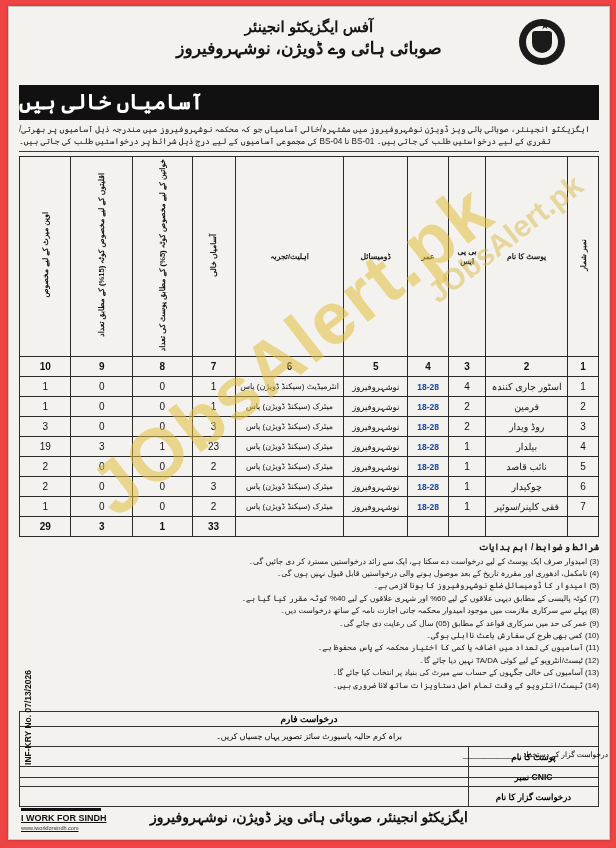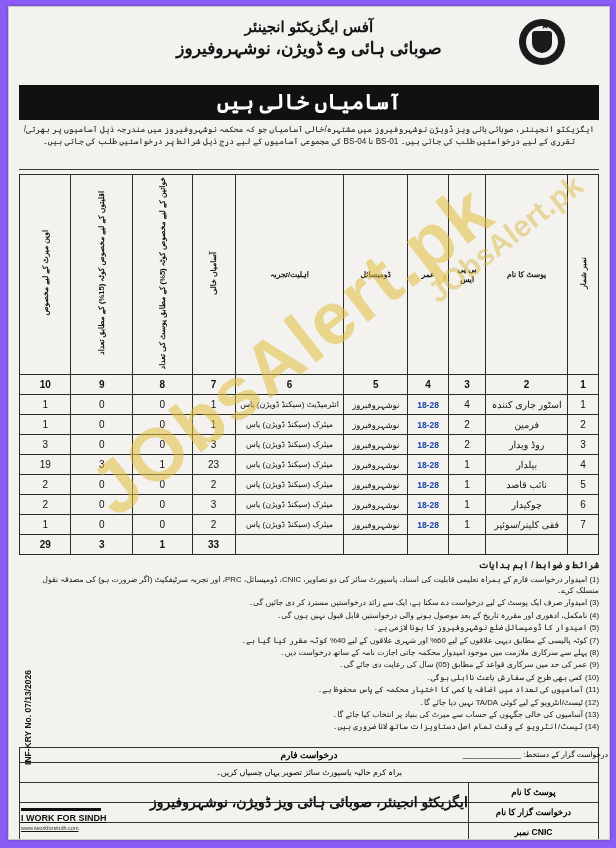--- a/index.html
+++ b/index.html
@@ -5,21 +5,21 @@
   html,body{margin:0;padding:0;}
   body{
     width:616px;height:848px;
     background:#d8d8d4;
     font-family:"Liberation Sans", sans-serif;
     overflow:hidden;
   }
   .page{
     position:relative;
     width:616px;height:848px;
-    background:#8b5cf6;
+    background:#ef4444;
   }
   .sheet{
     position:absolute;
     left:8px;top:6px;width:600px;height:832px;
     background:#f3f2ee;
     border:1px solid #c9c8c4;
     box-shadow:0 0 3px rgba(0,0,0,.25);
     overflow:hidden;
   }
   
@@ -75,36 +75,36 @@
     background:#1b1b1b;border-radius:3px 3px 10px 10px;
   }
   .crest .c-star{
     position:absolute;left:21px;top:0px;color:#1b1b1b;font-size:11px;
   }
   
   .banner{
     margin:2px 10px 0 10px;
     background:#111;
     color:#fff;
-    text-align:center;
+    text-align:left;
     font-size:21px;
     font-weight:bold;
     letter-spacing:1px;
     padding:5px 0 6px 0;
     direction:rtl;
   }
   .intro{
     margin:4px 10px 0 10px;
     font-size:8.2px;
     direction:rtl;
-    text-align:center;
+    text-align:left;
     line-height:12px;
     color:#1a1a1a;
     border-bottom:1px solid #3a3a3a;
-    padding-bottom:21px;
+    padding-bottom:3px;
   }
   
   table.jobs{
     width:calc(100% - 20px);
     margin:4px 10px 0 10px;
     border-collapse:collapse;
     direction:rtl;
     font-size:8.5px;
     color:#111;
     table-layout:fixed;
@@ -147,21 +147,21 @@
   }
   .cond .ttl{
     text-align:right;
     font-weight:bold;
     font-size:9px;
     margin-bottom:2px;
   }
   .cond p{margin:0 0 1px 0;}
   
   .formbox{
-    margin:14px 10px 0 10px;
+    margin:20px 10px 0 10px;
     border:1px solid #333;
     direction:rtl;
     font-size:8.6px;
   }
   .formbox .ftop{
     text-align:center;font-weight:bold;font-size:9px;
     padding:2px 0;border-bottom:1px solid #333;
   }
   .frow{
     display:flex;
@@ -178,21 +178,21 @@
     border-right:0;
     border-left:1px solid #333;
     padding:2px 4px;
     box-sizing:border-box;
     height:100%;
     display:flex;align-items:center;justify-content:center;
   }
   .fval{flex:1;text-align:center;}
   
   .footer{
-    position:absolute;left:0;right:0;bottom:15px;
+    position:absolute;left:0;right:0;bottom:0;
     height:62px;
     margin-top:20px;
   }
   .fline{
     position:absolute;left:10px;right:10px;top:0;
     border-top:1px solid #333;
   }
   .inf{
     position:absolute;
     left:14px;bottom:74px;
@@ -385,21 +385,20 @@
           <td>33</td>
           <td>1</td>
           <td>3</td>
           <td>29</td>
         </tr>
       </tbody>
     </table>
 
     <div class="cond">
       <div class="ttl">شرائط و ضوابط / اہم ہدایات</div>
-      <p>(1) امیدوار درخواست فارم کے ہمراہ تعلیمی قابلیت کی اسناد، پاسپورٹ سائز کی دو تصاویر، CNIC، ڈومیسائل، PRC، اور تجربہ سرٹیفکیٹ (اگر ضرورت ہو) کی مصدقہ نقول منسلک کرے۔</p>
       <p>(3) امیدوار صرف ایک پوسٹ کے لیے درخواست دے سکتا ہے، ایک سے زائد درخواستیں مسترد کر دی جائیں گی۔</p>
       <p>(4) نامکمل، ادھوری اور مقررہ تاریخ کے بعد موصول ہونے والی درخواستیں قابل قبول نہیں ہوں گی۔</p>
       <p>(5) امیدوار کا ڈومیسائل ضلع نوشہروفیروز کا ہونا لازمی ہے۔</p>
       <p>(7) کوٹہ پالیسی کے مطابق دیہی علاقوں کے لیے 60% اور شہری علاقوں کے لیے 40% کوٹہ مقرر کیا گیا ہے۔</p>
       <p>(8) پہلے سے سرکاری ملازمت میں موجود امیدوار محکمہ جاتی اجازت نامہ کے ساتھ درخواست دیں۔</p>
       <p>(9) عمر کی حد میں سرکاری قواعد کے مطابق (05) سال کی رعایت دی جائے گی۔</p>
       <p>(10) کسی بھی طرح کی سفارش باعث نااہلی ہوگی۔</p>
       <p>(11) آسامیوں کی تعداد میں اضافہ یا کمی کا اختیار محکمہ کے پاس محفوظ ہے۔</p>
       <p>(12) ٹیسٹ/انٹرویو کے لیے کوئی TA/DA نہیں دیا جائے گا۔</p>
       <p>(13) آسامیوں کی خالی جگہوں کے حساب سے میرٹ کی بنیاد پر انتخاب کیا جائے گا۔</p>
@@ -411,25 +410,25 @@
 
       <div class="frow">
         <div class="fval" style="padding:0 6px;font-size:8px;">براہ کرم حالیہ پاسپورٹ سائز تصویر یہاں چسپاں کریں۔</div>
       </div>
 
       <div class="frow">
         <div class="flabel">پوسٹ کا نام</div>
         <div class="fval"></div>
       </div>
       <div class="frow">
+        <div class="flabel">CNIC نمبر</div>
+        <div class="fval"></div>
+      </div>
+      <div class="frow">
         <div class="flabel">درخواست گزار کا نام</div>
-        <div class="fval"></div>
-      </div>
-      <div class="frow">
-        <div class="flabel">CNIC نمبر</div>
         <div class="fval"></div>
       </div>
 
     </div>
 
     <div class="smallnote">درخواست گزار کے دستخط: ______________</div>
 
     <div class="wm">JObsAlert.pk</div>
     <div class="wm2">JObsAlert.pk</div>
 

